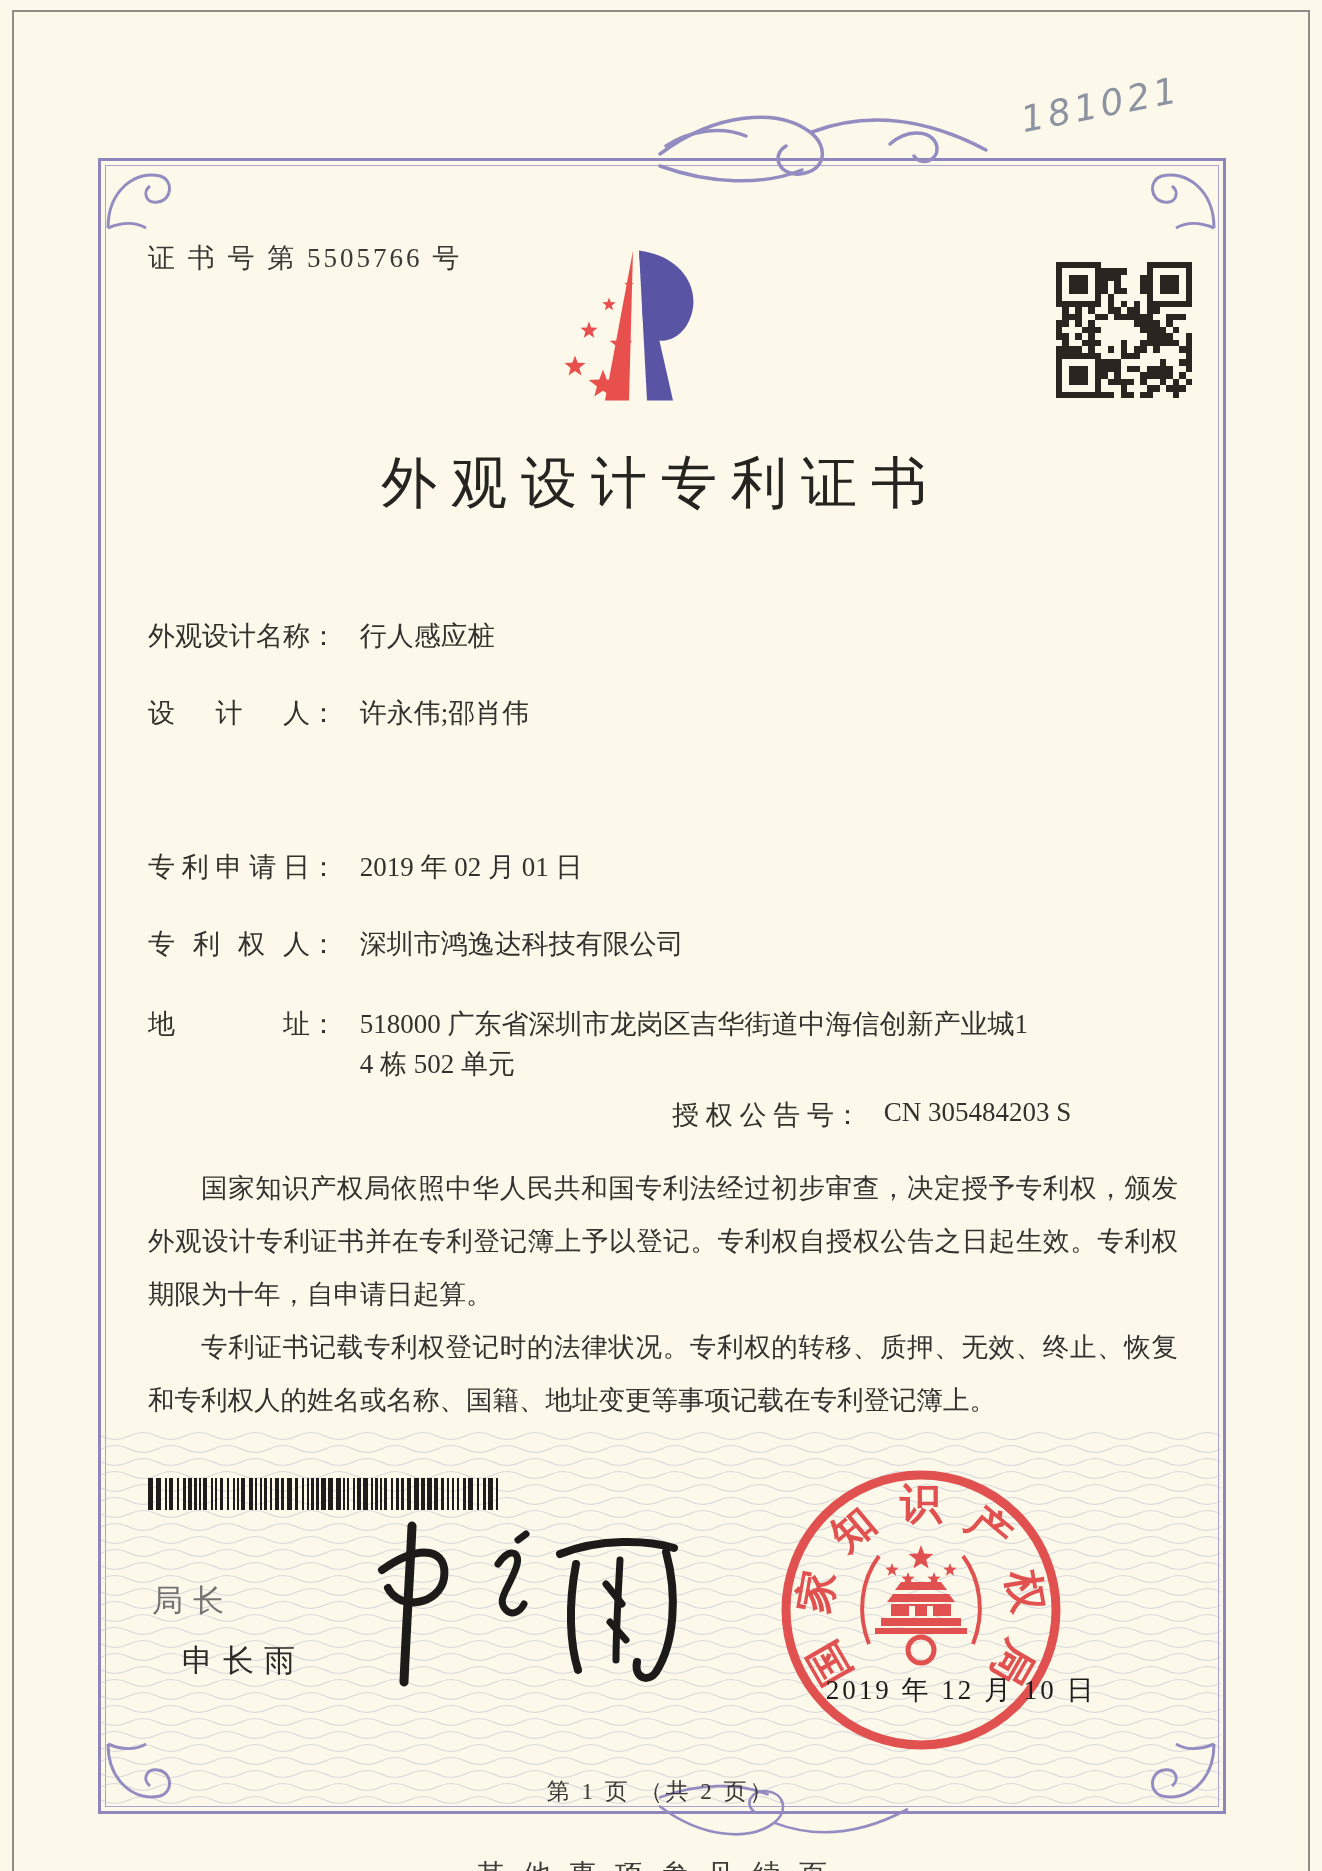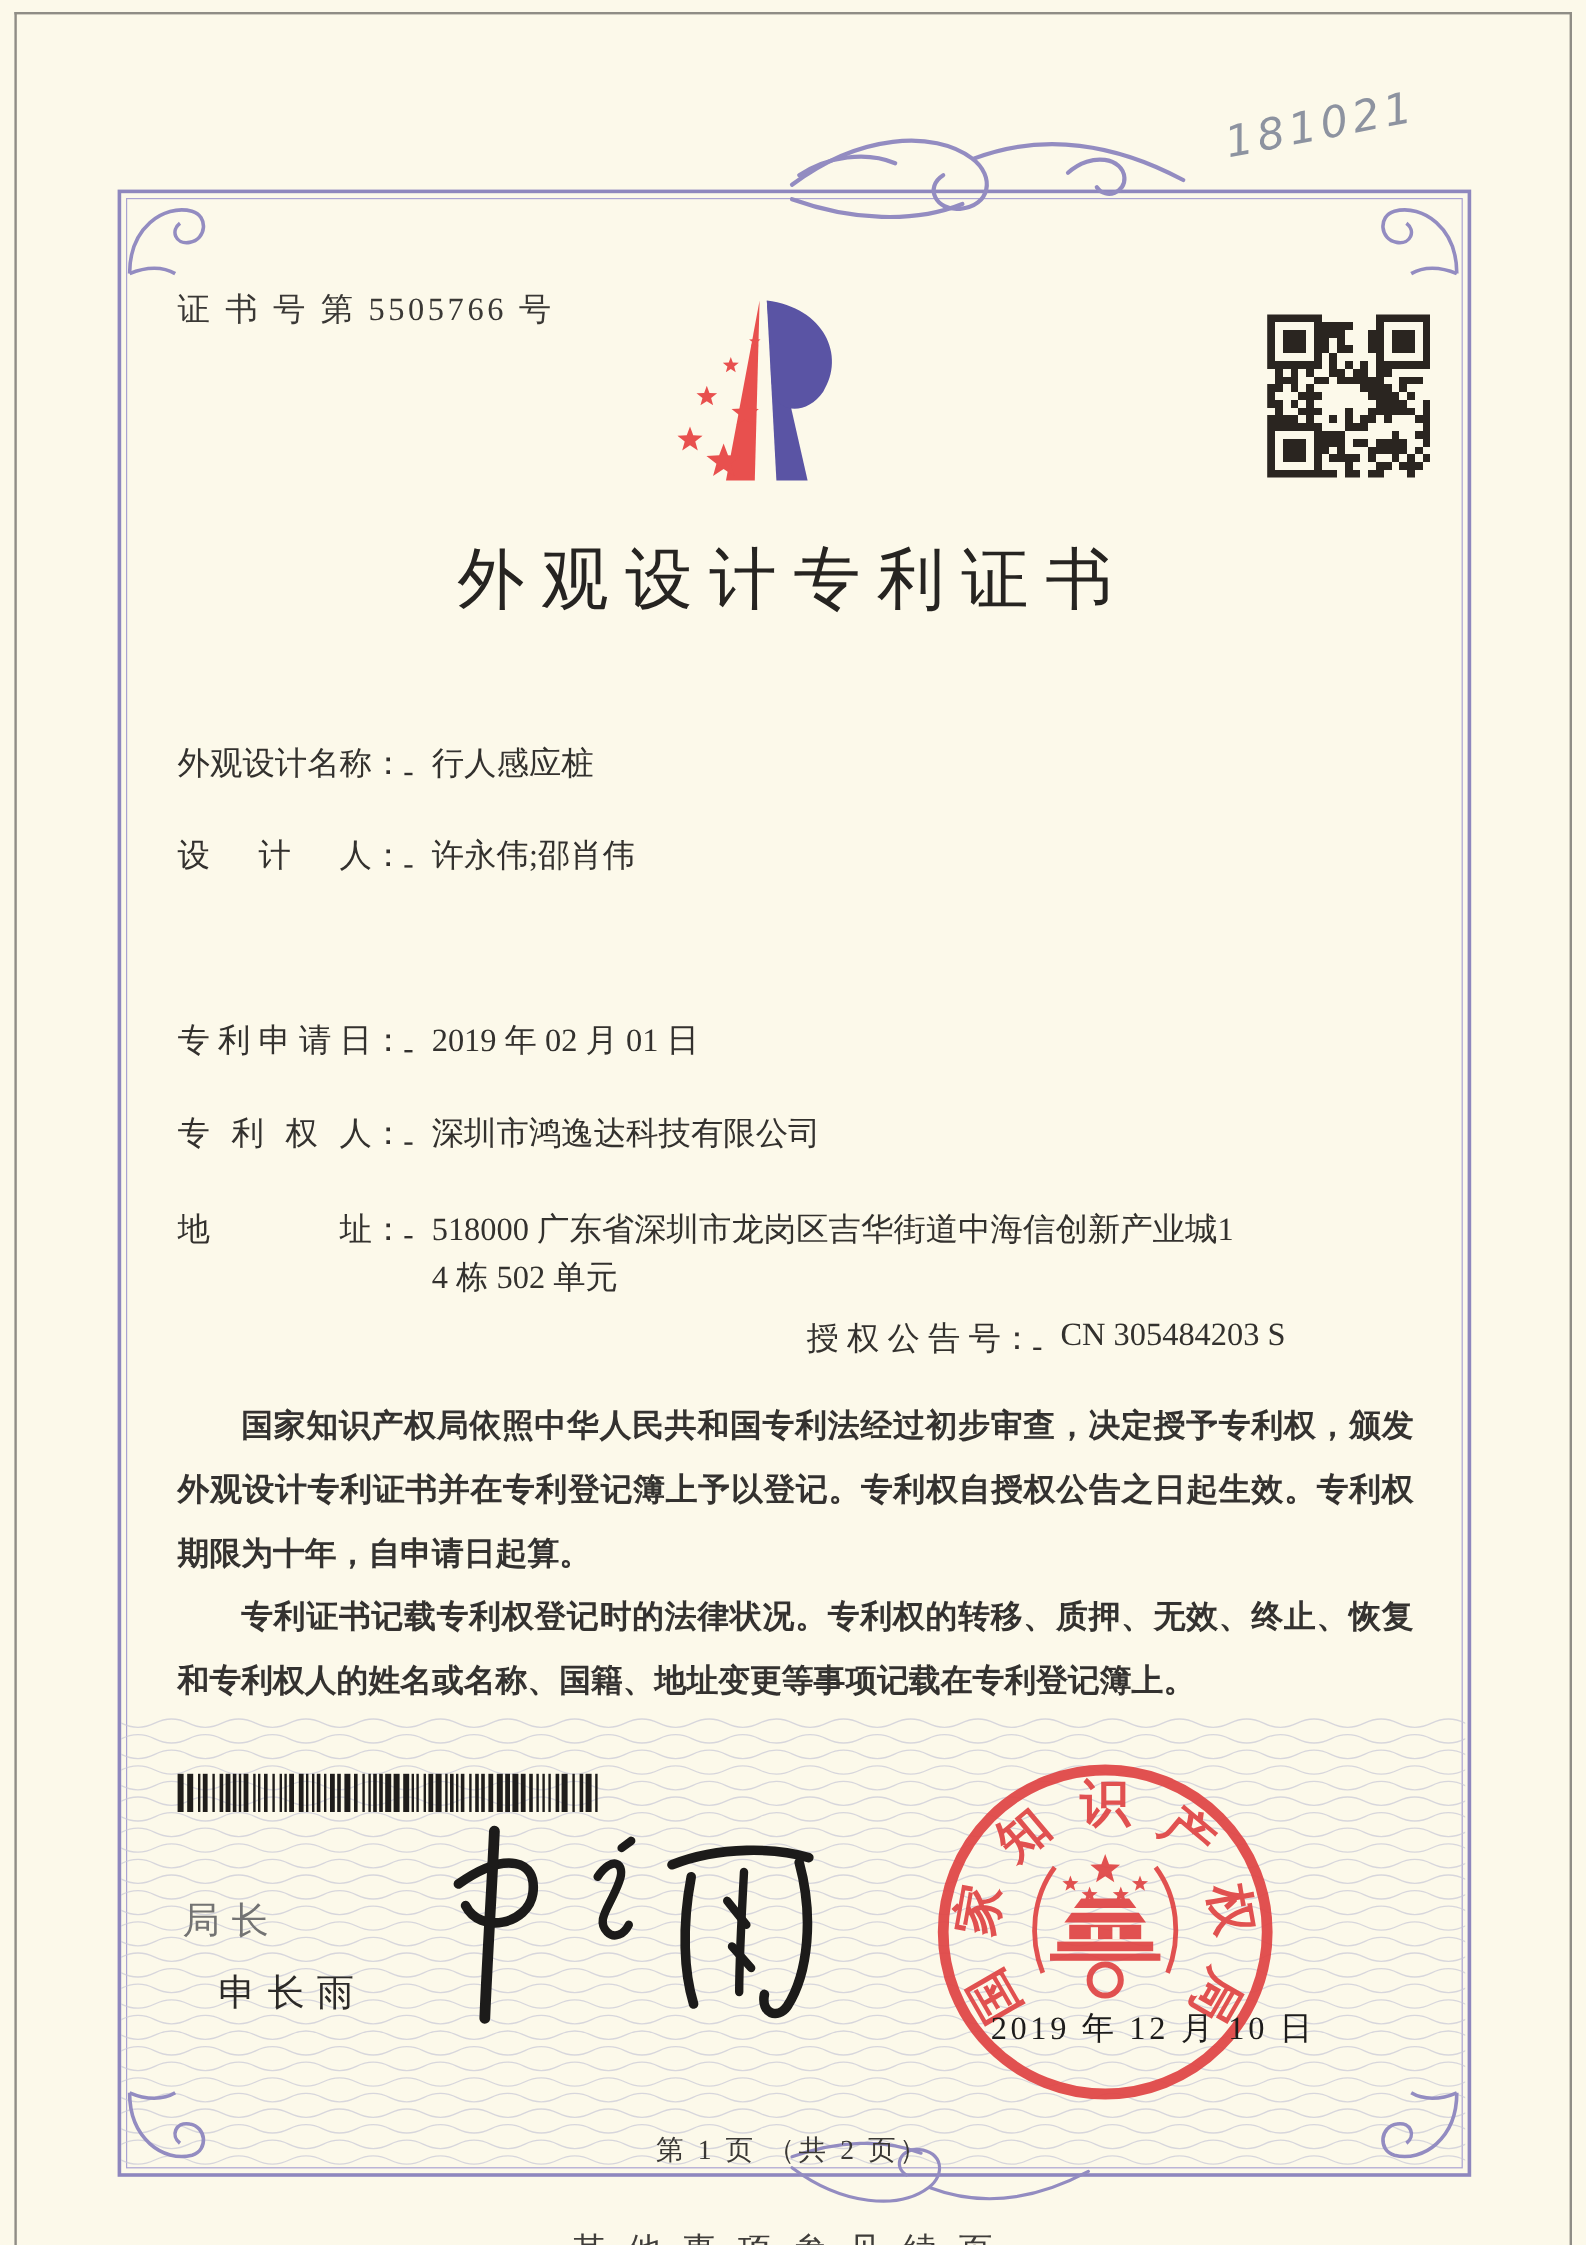--- a/index.html
+++ b/index.html
@@ -13,29 +13,29 @@
   .frame-inner{position:absolute;left:105px;top:165px;right:103px;bottom:64px;
         border:1px solid #aaa3d2;}
   .handwritten{position:absolute;left:1020px;top:84px;font-size:36px;color:#8d93a0;
         font-style:italic;transform:rotate(-11deg);letter-spacing:4px;
         font-family:"DejaVu Sans","Liberation Sans",sans-serif;}
   .cert-no{position:absolute;left:148px;top:240px;font-size:27px;letter-spacing:3px;color:#3a3835;}
   .logo{position:absolute;left:545px;top:246px;}
   .qr{position:absolute;left:1056px;top:262px;}
   .title{position:absolute;left:0;right:0;top:446px;margin:0;text-align:center;
         font-size:56px;font-weight:normal;letter-spacing:14px;color:#262421;}
-  .field{position:absolute;left:148px;font-size:27px;white-space:nowrap;color:#33312e;text-decoration:underline;}
+  .field{position:absolute;left:148px;font-size:27px;white-space:nowrap;color:#33312e;}
   .flabel{display:inline-block;width:162px;text-align:justify;text-align-last:justify;vertical-align:top;}
   .fcolon{display:inline-block;vertical-align:top;}
   .fvalue{margin-left:16px;display:inline-block;vertical-align:top;}
   .vline{display:block;line-height:40px;}
   .field2{left:672px;}
   .paras{position:absolute;left:148px;top:1162px;width:1030px;font-size:26.5px;
         line-height:53px;text-align:justify;color:#343230;}
-  .paras p{margin:0;text-indent:2em;font-weight:bold;}
+  .paras p{margin:0;text-indent:2em;}
   .waveband{position:absolute;left:101px;top:1428px;}
   .barcode{position:absolute;left:146px;top:1478px;}
   .sig-title{position:absolute;left:152px;top:1580px;font-size:31px;letter-spacing:10px;color:#737373;}
   .sig-name{position:absolute;left:166px;top:1640px;font-size:31px;letter-spacing:10px;color:#2c2a28;margin-left:16px;}
   .signature{position:absolute;left:348px;top:1512px;}
   .seal{position:absolute;left:771px;top:1458px;opacity:.93;}
   .seal-date{position:absolute;left:798px;top:1672px;width:326px;text-align:center;
         font-size:27px;letter-spacing:3px;color:#1d1c1b;z-index:5;}
   .footer-page{position:absolute;left:0;right:0;top:1776px;text-align:center;
         font-size:23px;letter-spacing:3px;color:#3a3835;}

